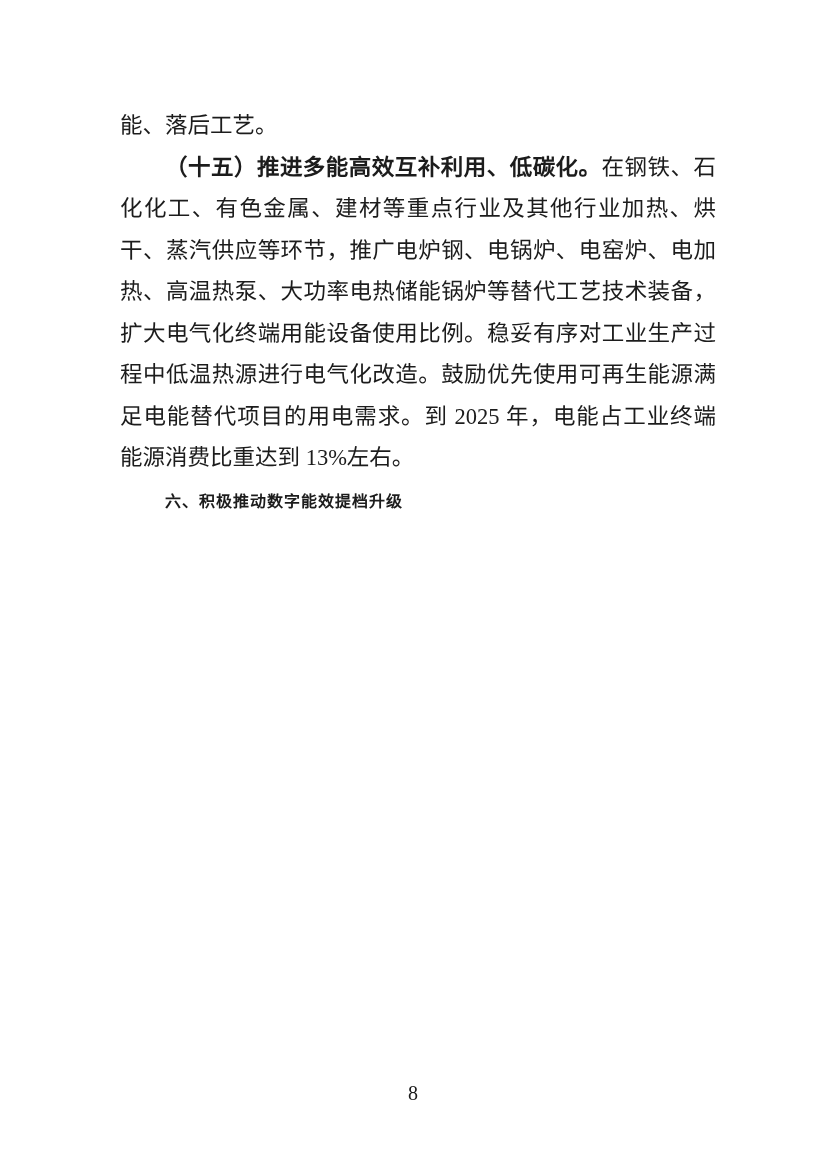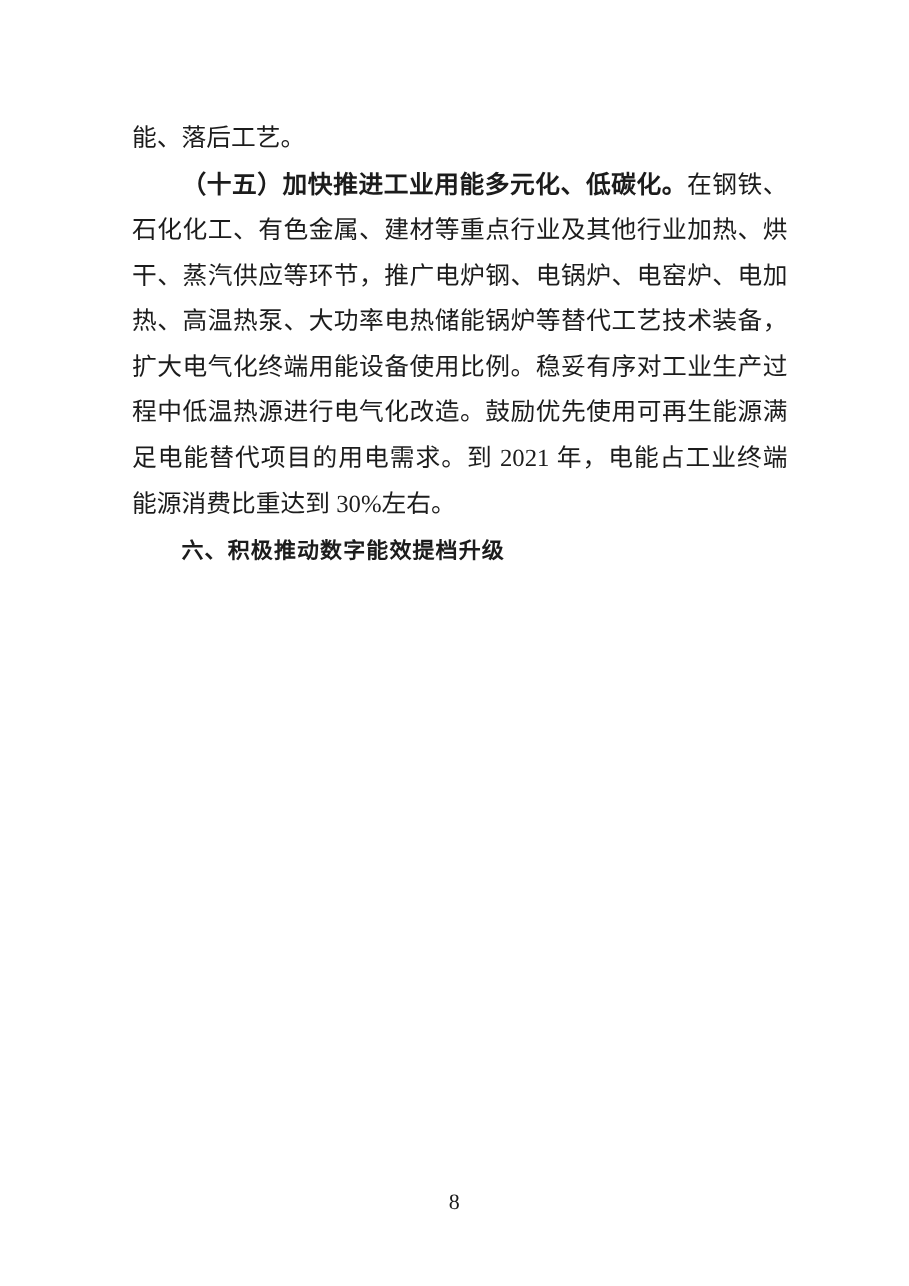--- a/index.html
+++ b/index.html
@@ -35,21 +35,21 @@
   }
   .seg-body {
     font-weight: normal;
   }
   .seg-subheading {
     font-weight: bold;
   }
   .seg-section-heading {
     font-family: "Liberation Sans", "DejaVu Sans", sans-serif;
     font-weight: bold;
-    font-size: 20px;
+    font-size: 16px;
     letter-spacing: 1px;
   }
   .footer {
     position: absolute;
     left: 0;
     top: 1082px;
     width: 100%;
     text-align: center;
   }
   .page-number {
@@ -61,21 +61,21 @@
 </head>
 <body>
 
 <div class="page">
 
   <div class="content">
 
     <p class="para no-indent"><span class="seg-body">能、落后工艺。</span></p>
 
 
-    <p class="para"><span class="seg-subheading">（十五）加快推进工业用能多元化、低碳化。</span><span class="seg-body">在钢铁、石化化工、有色金属、建材等重点行业及其他行业加热、烘干、蒸汽供应等环节，推广电炉钢、电锅炉、电窑炉、电加热、高温热泵、大功率电热储能锅炉等替代工艺技术装备，扩大电气化终端用能设备使用比例。稳妥有序对工业生产过程中低温热源进行电气化改造。鼓励优先使用可再生能源满足电能替代项目的用电需求。到 2021 年，电能占工业终端能源消费比重达到 30%左右。</span></p>
+    <p class="para"><span class="seg-subheading">（十五）推进多能高效互补利用、低碳化。</span><span class="seg-body">在钢铁、石化化工、有色金属、建材等重点行业及其他行业加热、烘干、蒸汽供应等环节，推广电炉钢、电锅炉、电窑炉、电加热、高温热泵、大功率电热储能锅炉等替代工艺技术装备，扩大电气化终端用能设备使用比例。稳妥有序对工业生产过程中低温热源进行电气化改造。鼓励优先使用可再生能源满足电能替代项目的用电需求。到 2025 年，电能占工业终端能源消费比重达到 13%左右。</span></p>
 
     <p class="para"><span class="seg-section-heading">六、积极推动数字能效提档升级</span></p>
 
 
 
   </div>
 
   <div class="footer">
     <span class="page-number">8</span>
   </div>

